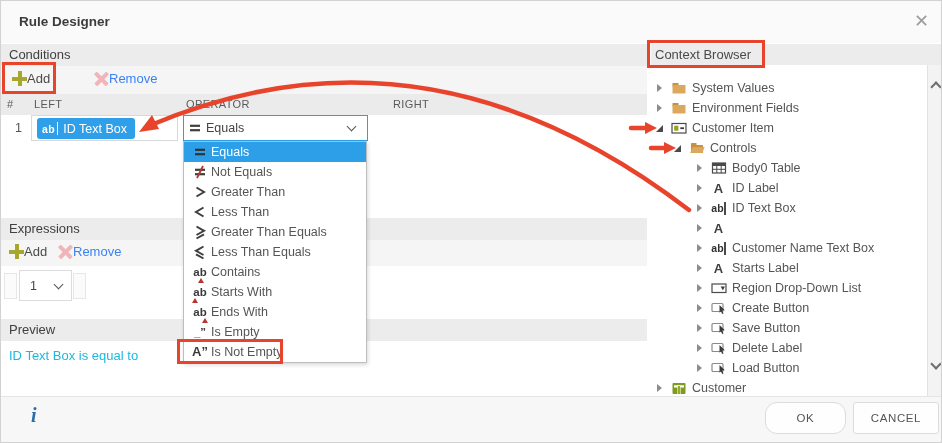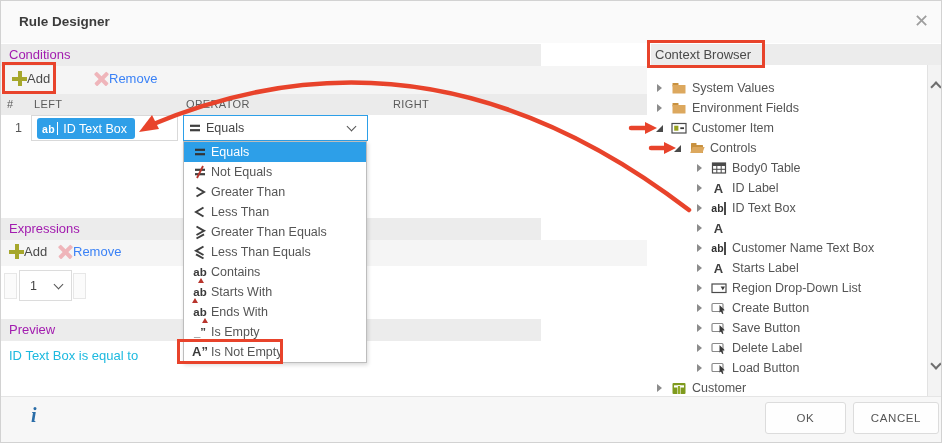--- a/index.html
+++ b/index.html
@@ -6,21 +6,21 @@
   html,body { background:#fff; }
   body { font-family:"Liberation Sans","DejaVu Sans",sans-serif; color:#4a4a4a; }
   .dialog { position:relative; width:942px; height:443px; background:#fff; border:1px solid #d2d2d2; overflow:hidden; }
 
   
   .titlebar { position:absolute; left:0; top:0; width:942px; height:42px; background:#fafafa; }
   .title { position:absolute; left:18px; top:13px; font-size:13.5px; font-weight:bold; color:#3c3c3c; }
   .close-x { position:absolute; right:14px; top:9px; font-size:18px; color:#9e9e9e; cursor:pointer; }
 
   
-  .strip { position:absolute; left:0; width:540px; height:22px; background:#ececec; font-size:13px; color:#a21caf; line-height:22px; padding-left:8px; }
+  .strip { position:absolute; left:0; width:646px; height:22px; background:#ececec; font-size:13px; color:#404040; line-height:22px; padding-left:8px; }
   .toolbar { position:absolute; left:0; width:646px; background:#f5f5f5; }
   .thead { position:absolute; left:0; top:93px; width:646px; height:21px; background:#ebebeb; }
   .thead span { position:absolute; top:4px; font-size:11px; color:#5a5a5a; letter-spacing:.4px; }
 
   
   .tool-btn { position:absolute; display:flex; align-items:flex-end; gap:0; font-size:13px; color:#4a4a4a; cursor:pointer; }
   .tool-btn.disabled { color:#3b82f6; cursor:default; }
   .plus-ic { position:relative; width:15px; height:15px; }
   .plus-ic i { position:absolute; background:#a6a72c; }
   .plus-ic i.h { left:0; top:5.5px; width:15px; height:4px; }
@@ -78,21 +78,21 @@
 
   .scrollbar { position:absolute; left:926px; top:64px; width:16px; height:331px; background:#f3f3f3; border-left:1px solid #e2e2e2; }
   .sb-chev { position:absolute; left:4px; width:8px; height:8px; border-right:2px solid #6e6e6e; border-bottom:2px solid #6e6e6e; cursor:pointer; }
   .sb-up { top:18px; transform:rotate(-135deg); }
   .sb-down { bottom:28px; transform:rotate(45deg); }
 
   
   .footer { position:absolute; left:0; top:395px; width:942px; height:48px; background:#f7f7f7; border-top:1px solid #e5e5e5; }
   .info-i { position:absolute; left:30px; top:7px; font-family:"Liberation Serif","DejaVu Serif",serif; font-style:italic; font-weight:bold; font-size:20px; color:#2a6da8; }
   .btn { position:absolute; top:5px; height:32px; background:#fefefe; border:1px solid #dcdcdc; border-radius:3px; font-size:11.5px; color:#555; letter-spacing:.6px; cursor:pointer; text-align:center; line-height:30px; }
-  .btn-ok { left:764px; width:81px; }
+  .btn-ok { left:764px; width:81px;border-radius:12px; }
   .btn-cancel { left:852px; width:86px; }
 
   
   .ann-box { position:absolute; border:3px solid #e8432b; z-index:50; pointer-events:none; }
   .ann-svg { position:absolute; left:0; top:0; width:942px; height:443px; z-index:50; pointer-events:none; }
 </style>
 </head>
 <body>
 
 <div class="dialog">

